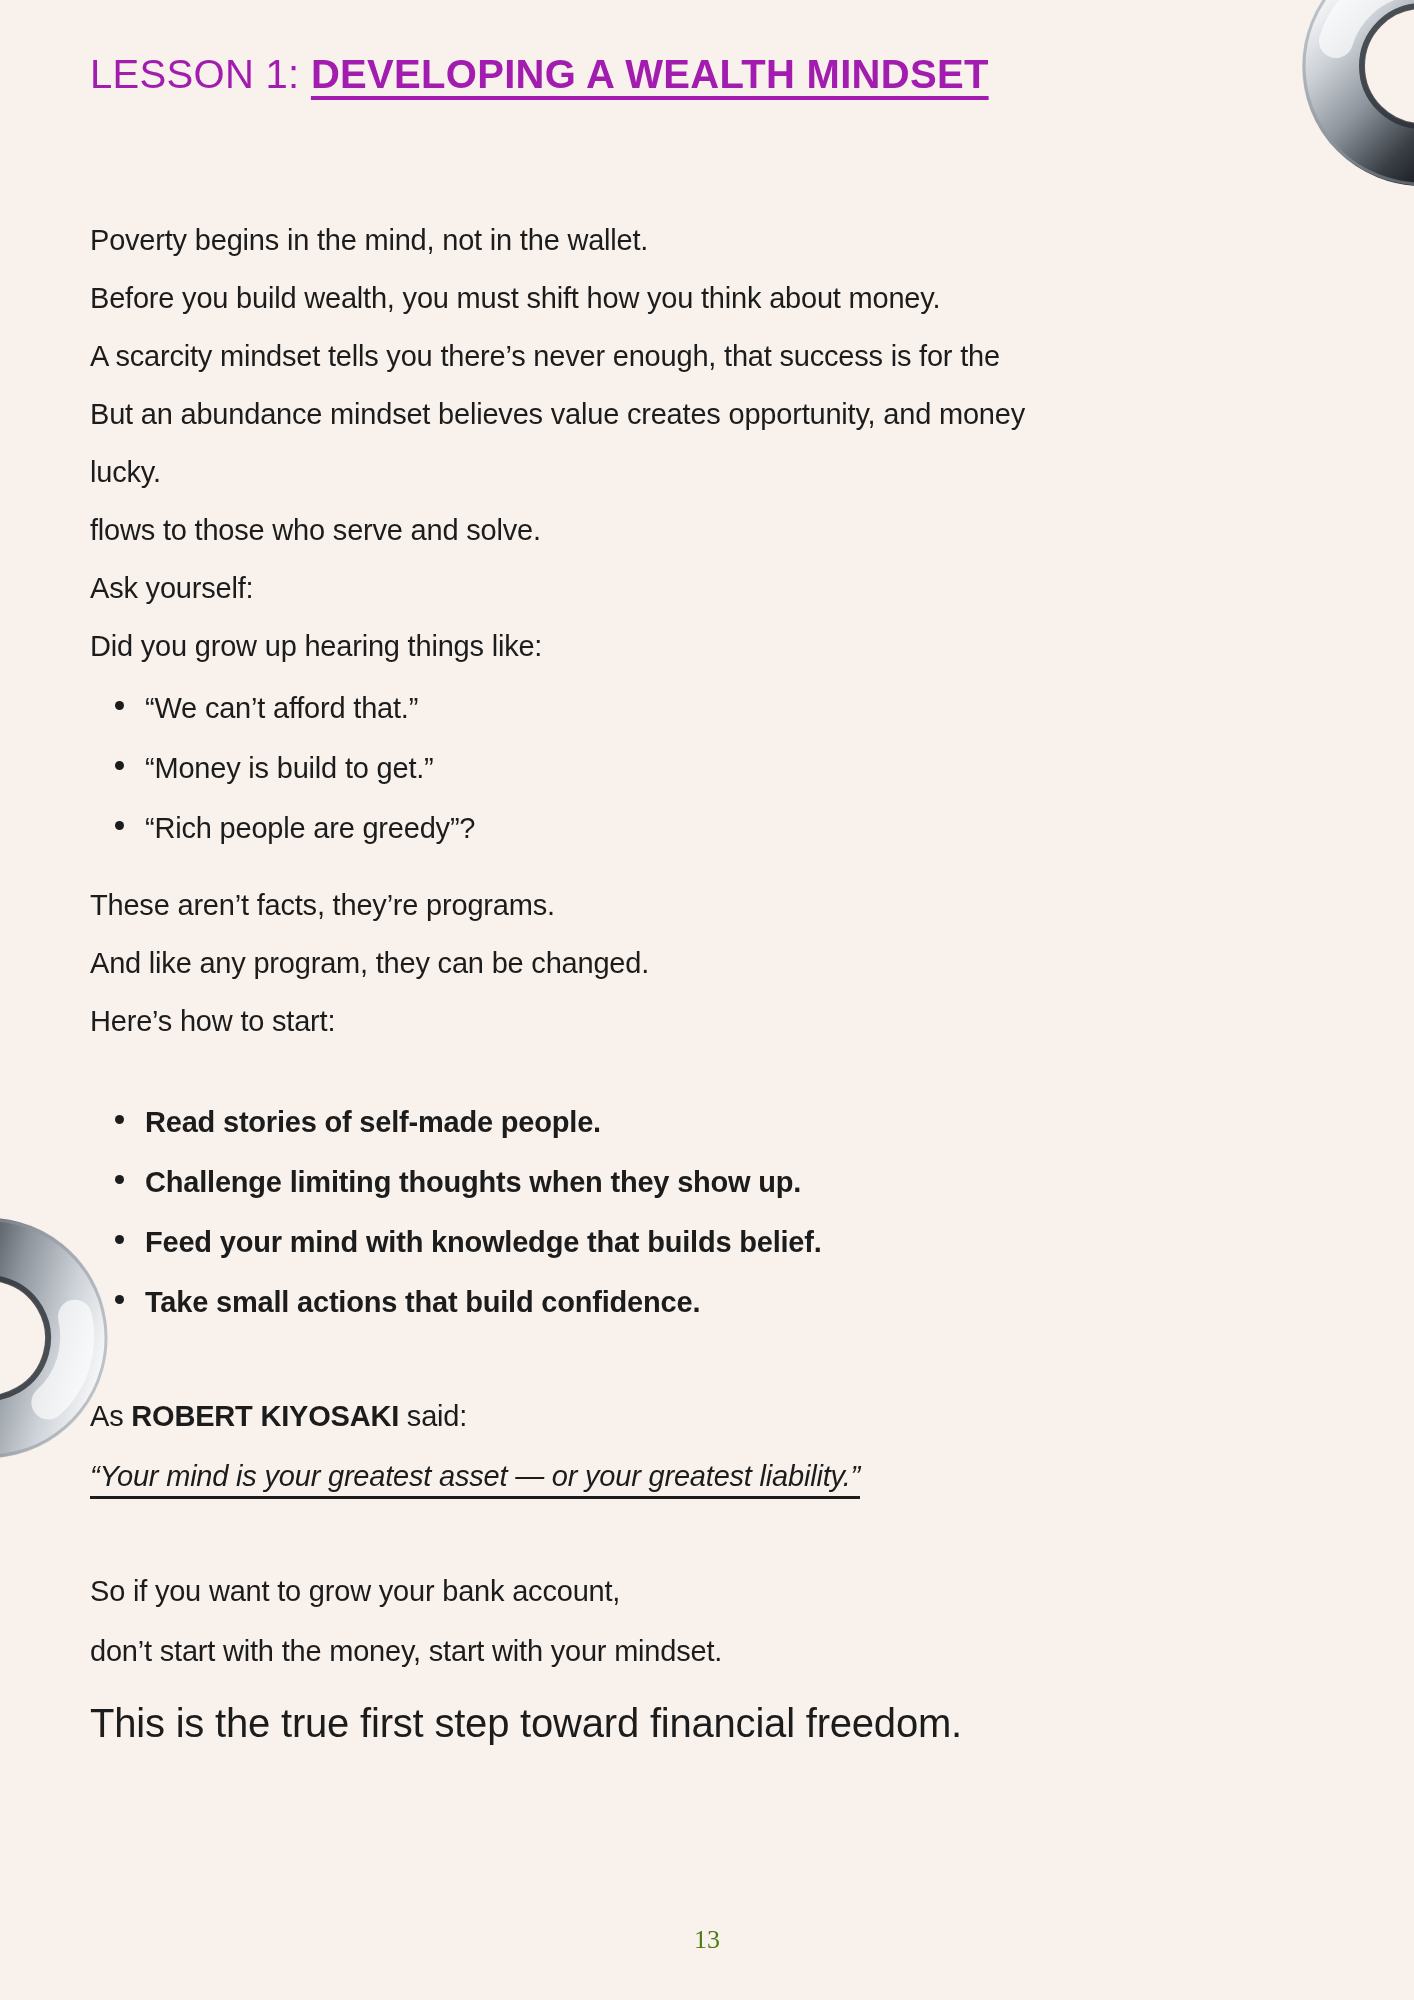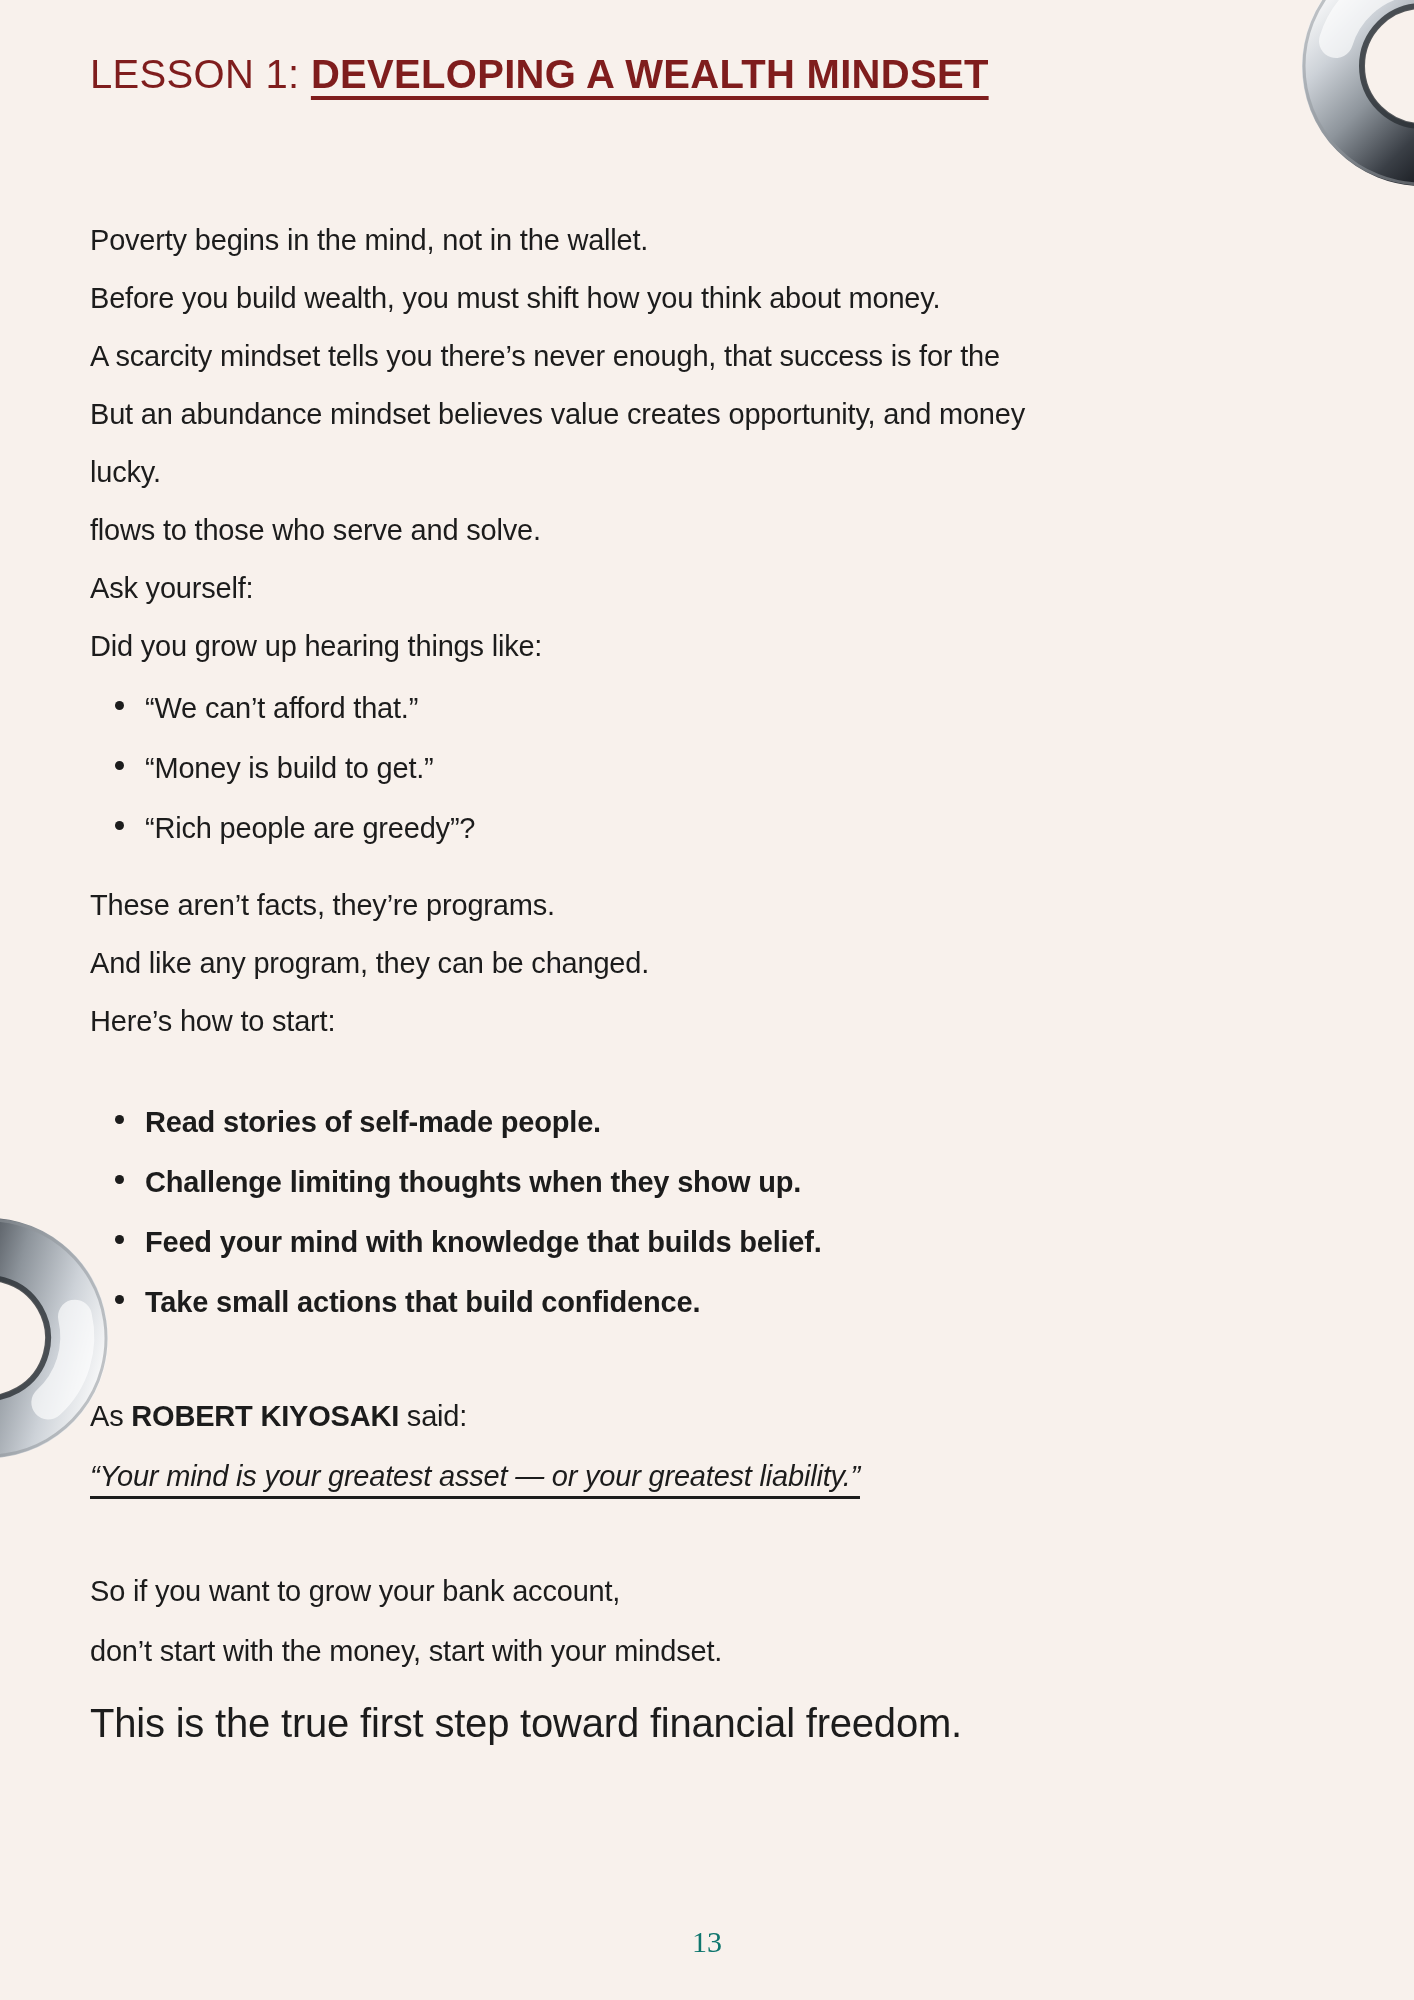--- a/index.html
+++ b/index.html
@@ -9,21 +9,21 @@
     width: 1414px;
     height: 2000px;
     background: #f8f1ec;
     overflow: hidden;
     font-family: "Liberation Sans", sans-serif;
     color: #1c1c1c;
   }
   .abs { position: absolute; left: 90px; right: 70px; }
 
   
-  .header { top: 52px; font-size: 40px; letter-spacing: 0.3px; color: #7f1d1d; white-space: nowrap; }
+  .header { top: 52px; font-size: 40px; letter-spacing: 0.3px; color: #a21caf; white-space: nowrap; }
   .lesson-label { font-weight: normal; }
   .lesson-title {
     font-weight: bold;
     text-decoration: underline;
     text-decoration-thickness: 4px;
     text-underline-offset: 8px;
   }
 
   
   .bodytext { font-size: 29px; letter-spacing: -0.2px; }
@@ -52,22 +52,22 @@
     text-underline-offset: 10px;
   }
 
   .emphasis-line { top: 1688px; font-size: 40px; line-height: 70px; letter-spacing: -0.2px; }
 
   
   .page-number {
     top: 1925px; left: 0; right: 0;
     text-align: center;
     font-family: "Liberation Serif", serif;
-    font-size: 30px;
-    color: #0f766e;
+    font-size: 26px;
+    color: #4d7c0f;
   }
 
   
   .ring { position: absolute; }
   .ring-top-right { left: 1292px; top: -64px; }
   .ring-left { left: -142px; top: 1208px; transform: rotate(150deg); }
 </style>
 </head>
 <body>
 

